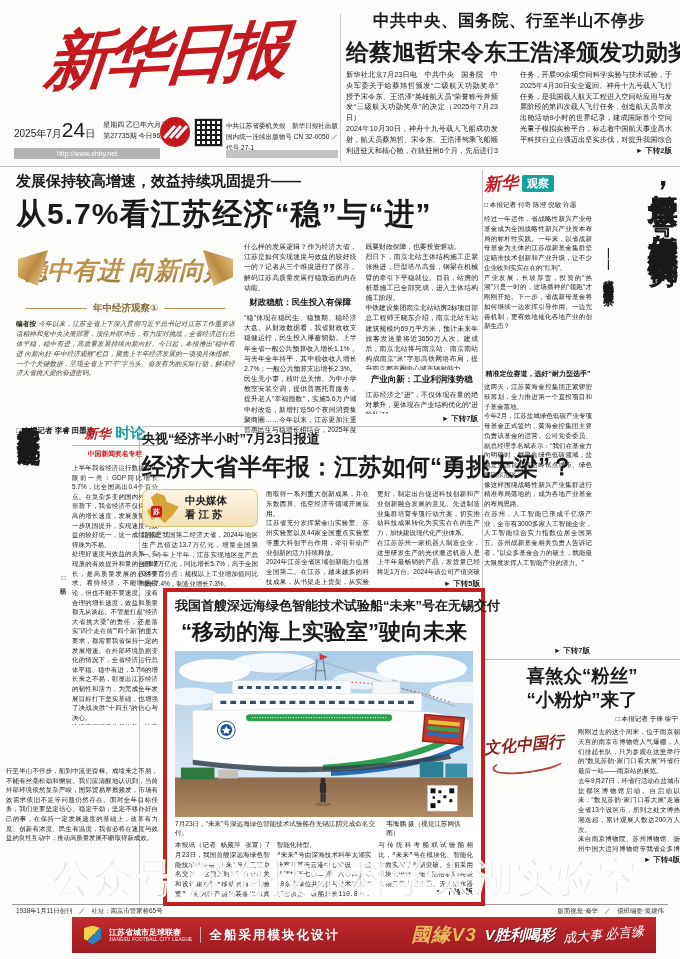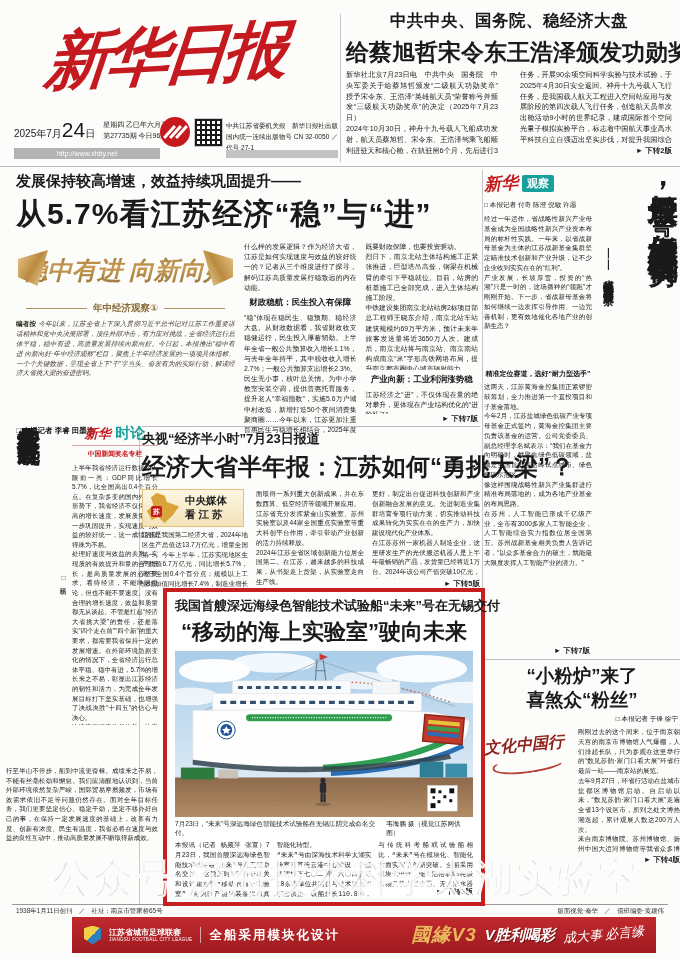--- a/index.html
+++ b/index.html
@@ -90,22 +90,22 @@
   .sl-bottom .t{font-size:6.4px;height:134px;}
 
   
   .cctv{position:absolute;left:142px;top:430px;width:338px;}
   .c-kicker{font-size:13px;font-weight:bold;}
   .c-head{font-size:24px;font-weight:bold;margin-top:3px;white-space:nowrap;}
   .c-body{display:flex;gap:8px;margin-top:6px;height:100px;}
   .c-col1{flex:0 0 106px;}
   .c-col{flex:1;overflow:hidden;}
   .c-body .t{font-size:6.5px;}
-  .badge{position:relative;width:102px;height:38px;background:linear-gradient(#fdf6e3,#f3e2b8);
-    border:1px solid #e0c27a;border-radius:0;margin-bottom:3px;padding:4px 0 0 42px;box-sizing:border-box;}
+  .badge{position:relative;width:116px;height:38px;background:linear-gradient(#fdf6e3,#f3e2b8);
+    border:1px solid #e0c27a;border-radius:7px;margin-bottom:3px;padding:4px 0 0 42px;box-sizing:border-box;}
   .badge .map{position:absolute;left:4px;top:3px;width:32px;height:30px;background:#d9a33c;
     clip-path:polygon(30% 0,55% 8%,62% 30%,100% 45%,80% 75%,55% 100%,35% 80%,15% 90%,0 60%,20% 40%,12% 15%);}
   .badge .seal{position:absolute;left:8px;top:16px;width:11px;height:11px;border-radius:2px;background:#c6191d;
     color:#fff;font-size:7px;line-height:11px;text-align:center;font-weight:bold;}
   .badge .l1{font-size:10.5px;font-weight:bold;}
   .badge .l2{font-size:10.5px;font-weight:bold;letter-spacing:3px;}
 
   
   .shipbox{position:absolute;left:163px;top:588px;width:322px;height:318px;background:#fff;
     border:4px solid #c5201f;box-sizing:border-box;padding:4px 8px;z-index:3;}
@@ -177,21 +177,21 @@
       </div>
     <div class="mast-qr"></div>
     <div class="mast-org">
       <div>中共江苏省委机关报　新华日报社出版</div>
       <div>国内统一连续出版物号 CN 32-0050 ／ 代号 27-1</div>
     </div>
     <div class="org-bar"></div>
   </div>
 
   <div class="award">
-    <div class="a-kicker">中共中央、国务院、稳经济大盘</div>
+    <div class="a-kicker">中共中央、国务院、行至半山不停步</div>
     <div class="a-head">给蔡旭哲宋令东王浩泽颁发功勋奖章</div>
     <div class="a-cols">
       <div class="col">
           <div class="t">新华社北京7月23日电　中共中央　国务院　中央军委关于给蔡旭哲颁发“二级航天功勋奖章”　授予宋令东、王浩泽“英雄航天员”荣誉称号并颁发“三级航天功勋奖章”的决定（2025年7月23日）
 2024年10月30日，神舟十九号载人飞船成功发射，航天员蔡旭哲、宋令东、王浩泽驾乘飞船顺利进驻天和核心舱，在轨驻留6个月，先后进行3次出舱活动，实施6次载货气闸舱出舱任务，完成90余项空间站建设升级和维护维修</div>
         </div>
       <div class="col">
           <div class="t" style="height:76px">任务，开展90余项空间科学实验与技术试验，于2025年4月30日安全返回。神舟十九号载人飞行任务，是我国载人航天工程进入空间站应用与发展阶段的第四次载人飞行任务，创造航天员单次出舱活动9小时的世界纪录，建成国际首个空间光量子模拟实验平台，标志着中国航天事业高水平科技自立自强迈出坚实步伐，对提升我国综合国力和中华民族凝聚力，进一步增强全体中华儿女民族自信心和自豪感，激励全党全军全国各族人民奋发图强、砥砺奋进，具有重要意义。</div>
           <div class="turn">► 下转2版</div>
         </div>
@@ -397,22 +397,22 @@
         </div>
       <div class="col">
           <div class="t" style="height:46px">与传统科考船或试验船相比，“未来”号在模块化、智能化方面实现了创新突破。全船采用模块化设计，能灵活搭载10吨级货物及载人潜水器、无人潜水器等深海装备，如同“海上积木”，支持不同设备快速安装调试。</div>
           <div class="turn">► 下转3版</div>
         </div>
     </div>
   </div>
 
   <div class="culture">
     <div class="cu-head">
+      <div>喜煞众“粉丝”</div>
       <div>“小粉炉”来了</div>
-      <div>喜煞众“粉丝”</div>
     </div>
     <div class="cu-byline">□ 本报记者 于锋 徐宁</div>
     <div class="cul-logo">
       <span class="txt">文化中国行</span>
       <span class="arc"></span>
     </div>
     <div class="t" style="height:128px">刚刚过去的这个周末，位于南京朝天宫的南京市博物馆人气爆棚，人们排起长队，只为参观在这里举行的“数见苏韵·家门口看大展”环省行最后一站——南京站的展览。
 去年9月27日，环省行活动在盐城市盐都区博物馆启动。自启动以来，“数见苏韵·家门口看大展”走遍全省13个设区市，所到之处文博热潮迭起，累计观展人数达200万人次。
 来自南京博物院、苏州博物馆、扬州中国大运河博物馆等我省众多博物馆的一批“镇馆之宝”展开“出差之旅”，观众在家门口欣赏国宝文物，体验数字文化展览，购买心仪文创产品。“之前总想去南博看‘小粉炉’，但总没有时间，现在它来到家门口看到了。”盐城市民徐伟高兴地表示。
 “数见苏韵·家门口看大展”为各地博物馆提供了展示自我和交流学习的机会。活动每到一地，都会邀请当地博物馆珍贵文物“联袂”展出。在盐城，中国海盐博物馆的西汉青玉璧、隋代青釉瓷八系罐等出现在展览上；在连云港，当地出土的西汉彩绘漆木尺、尹湾汉墓简牍亮相助兴；在扬州，扬州博物馆的唐青釉褐绿点彩云纹双耳罐、东汉错银铜牛灯等文物为观展营造浓浓汉韵。</div>

